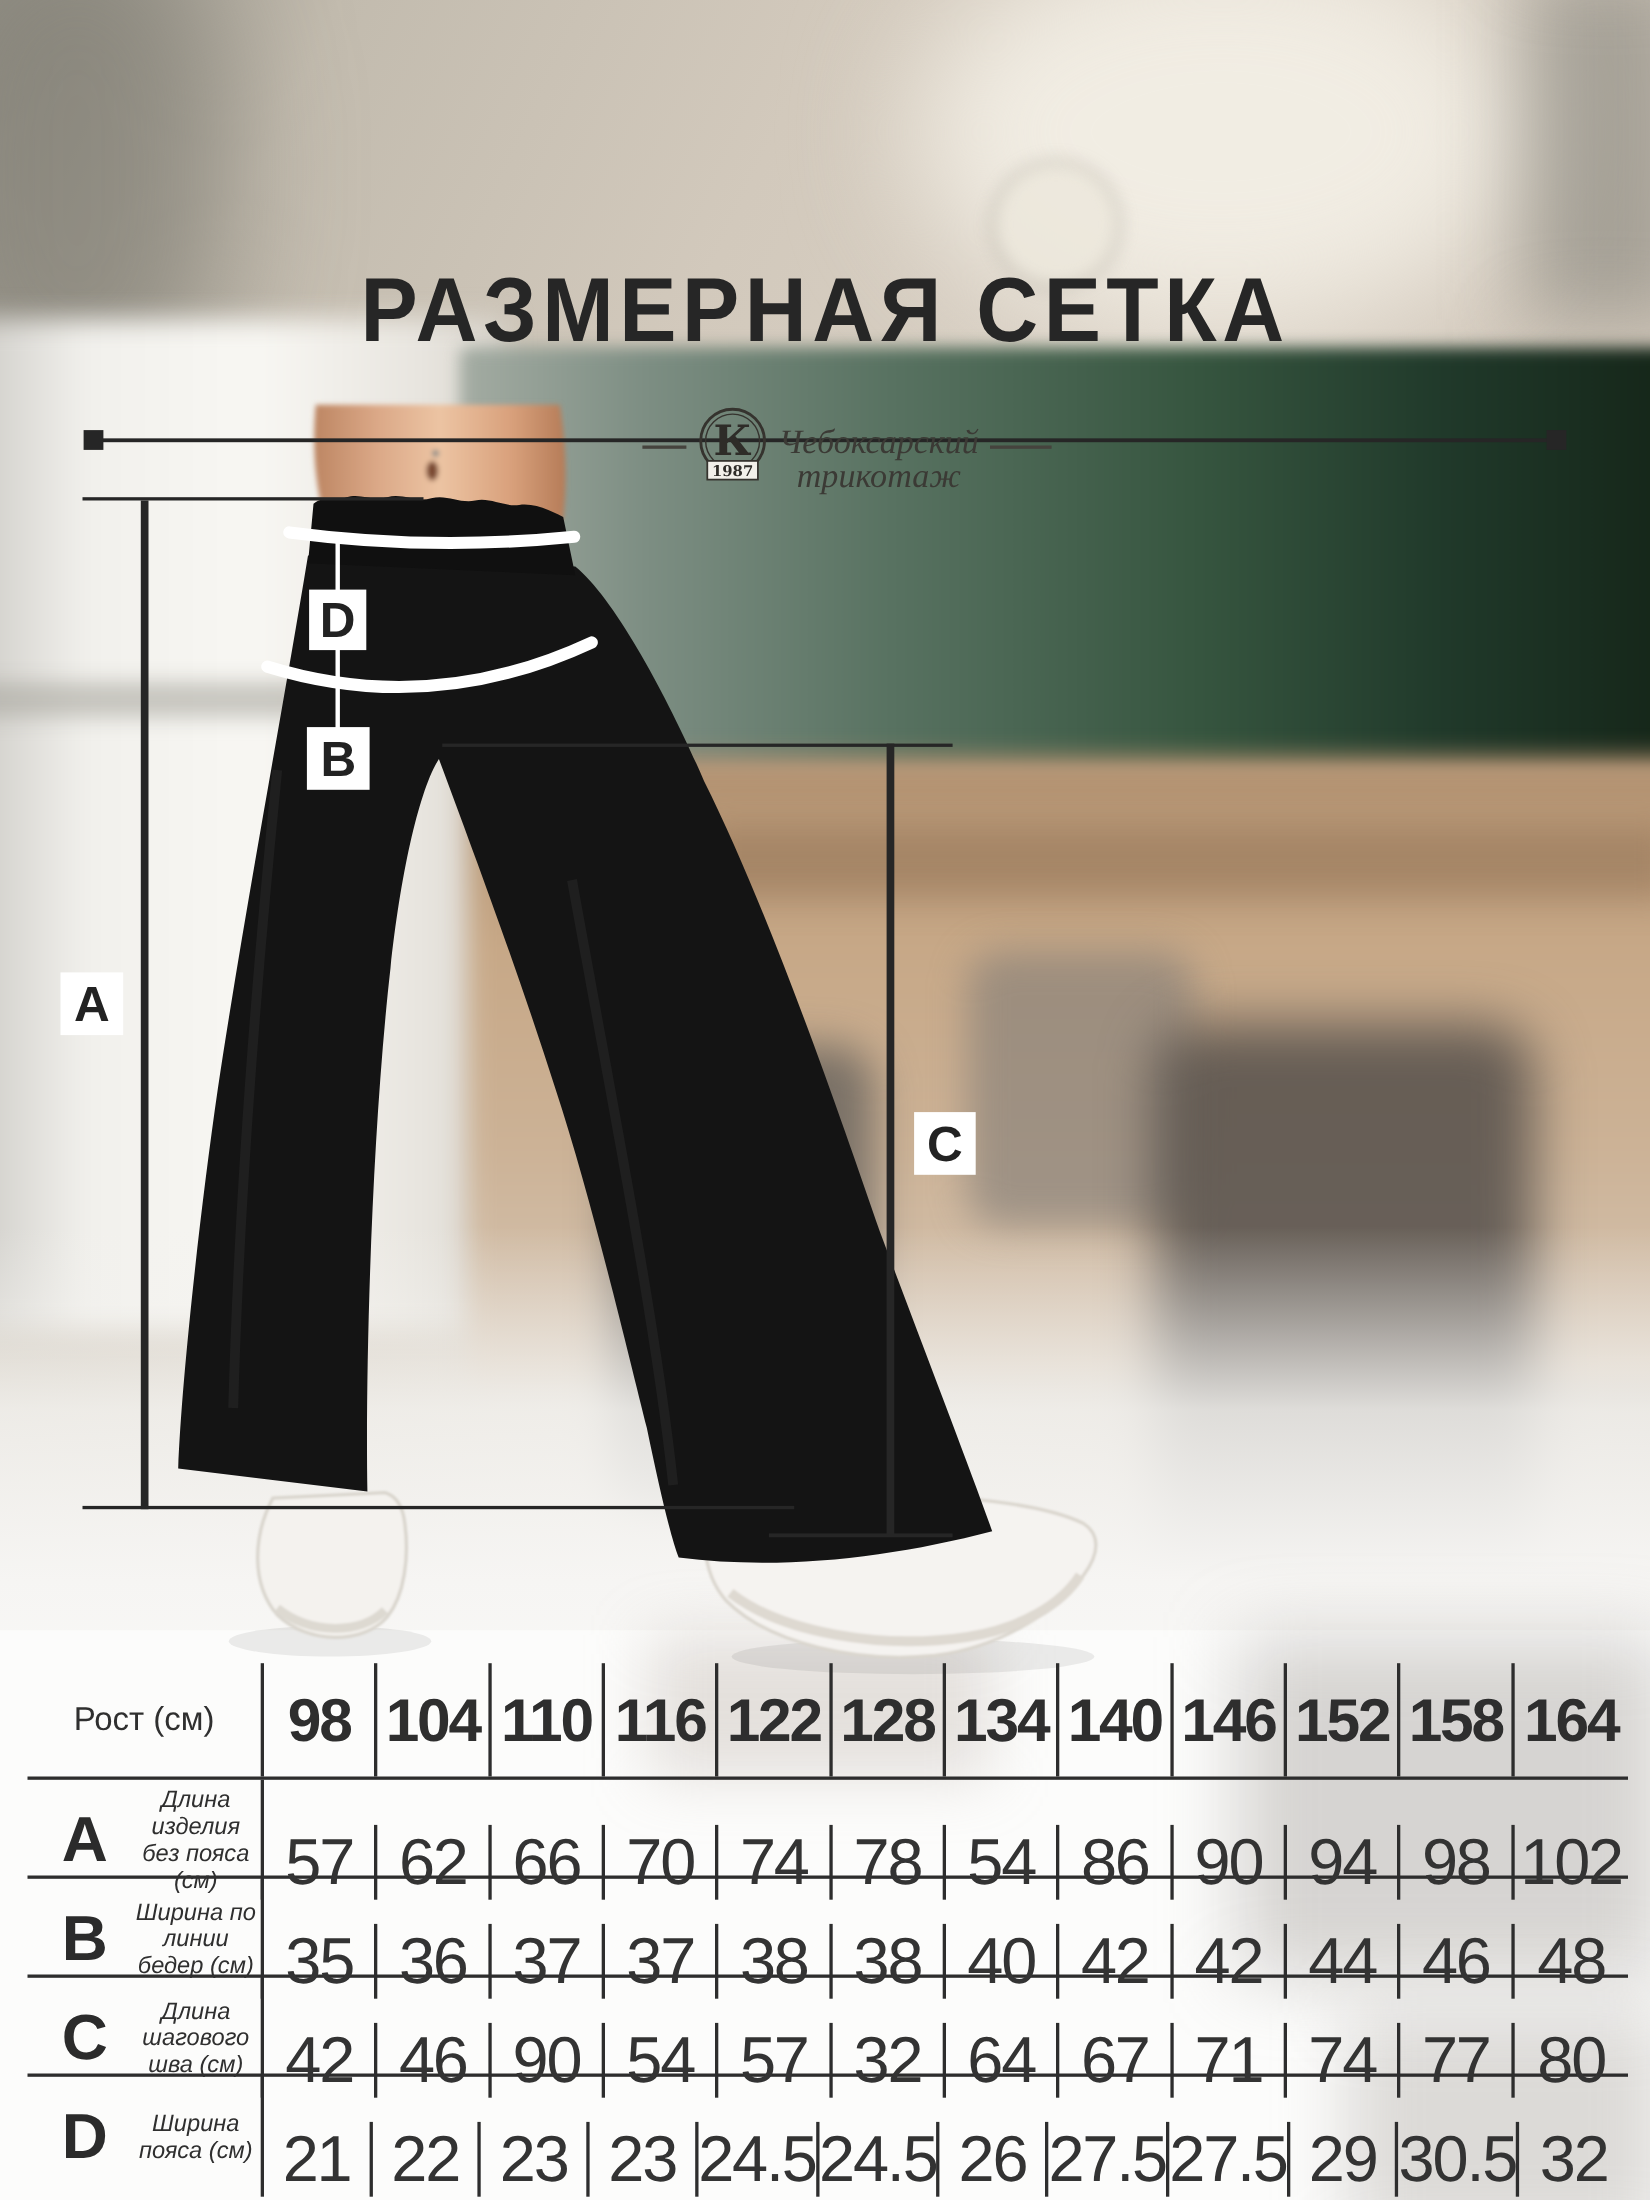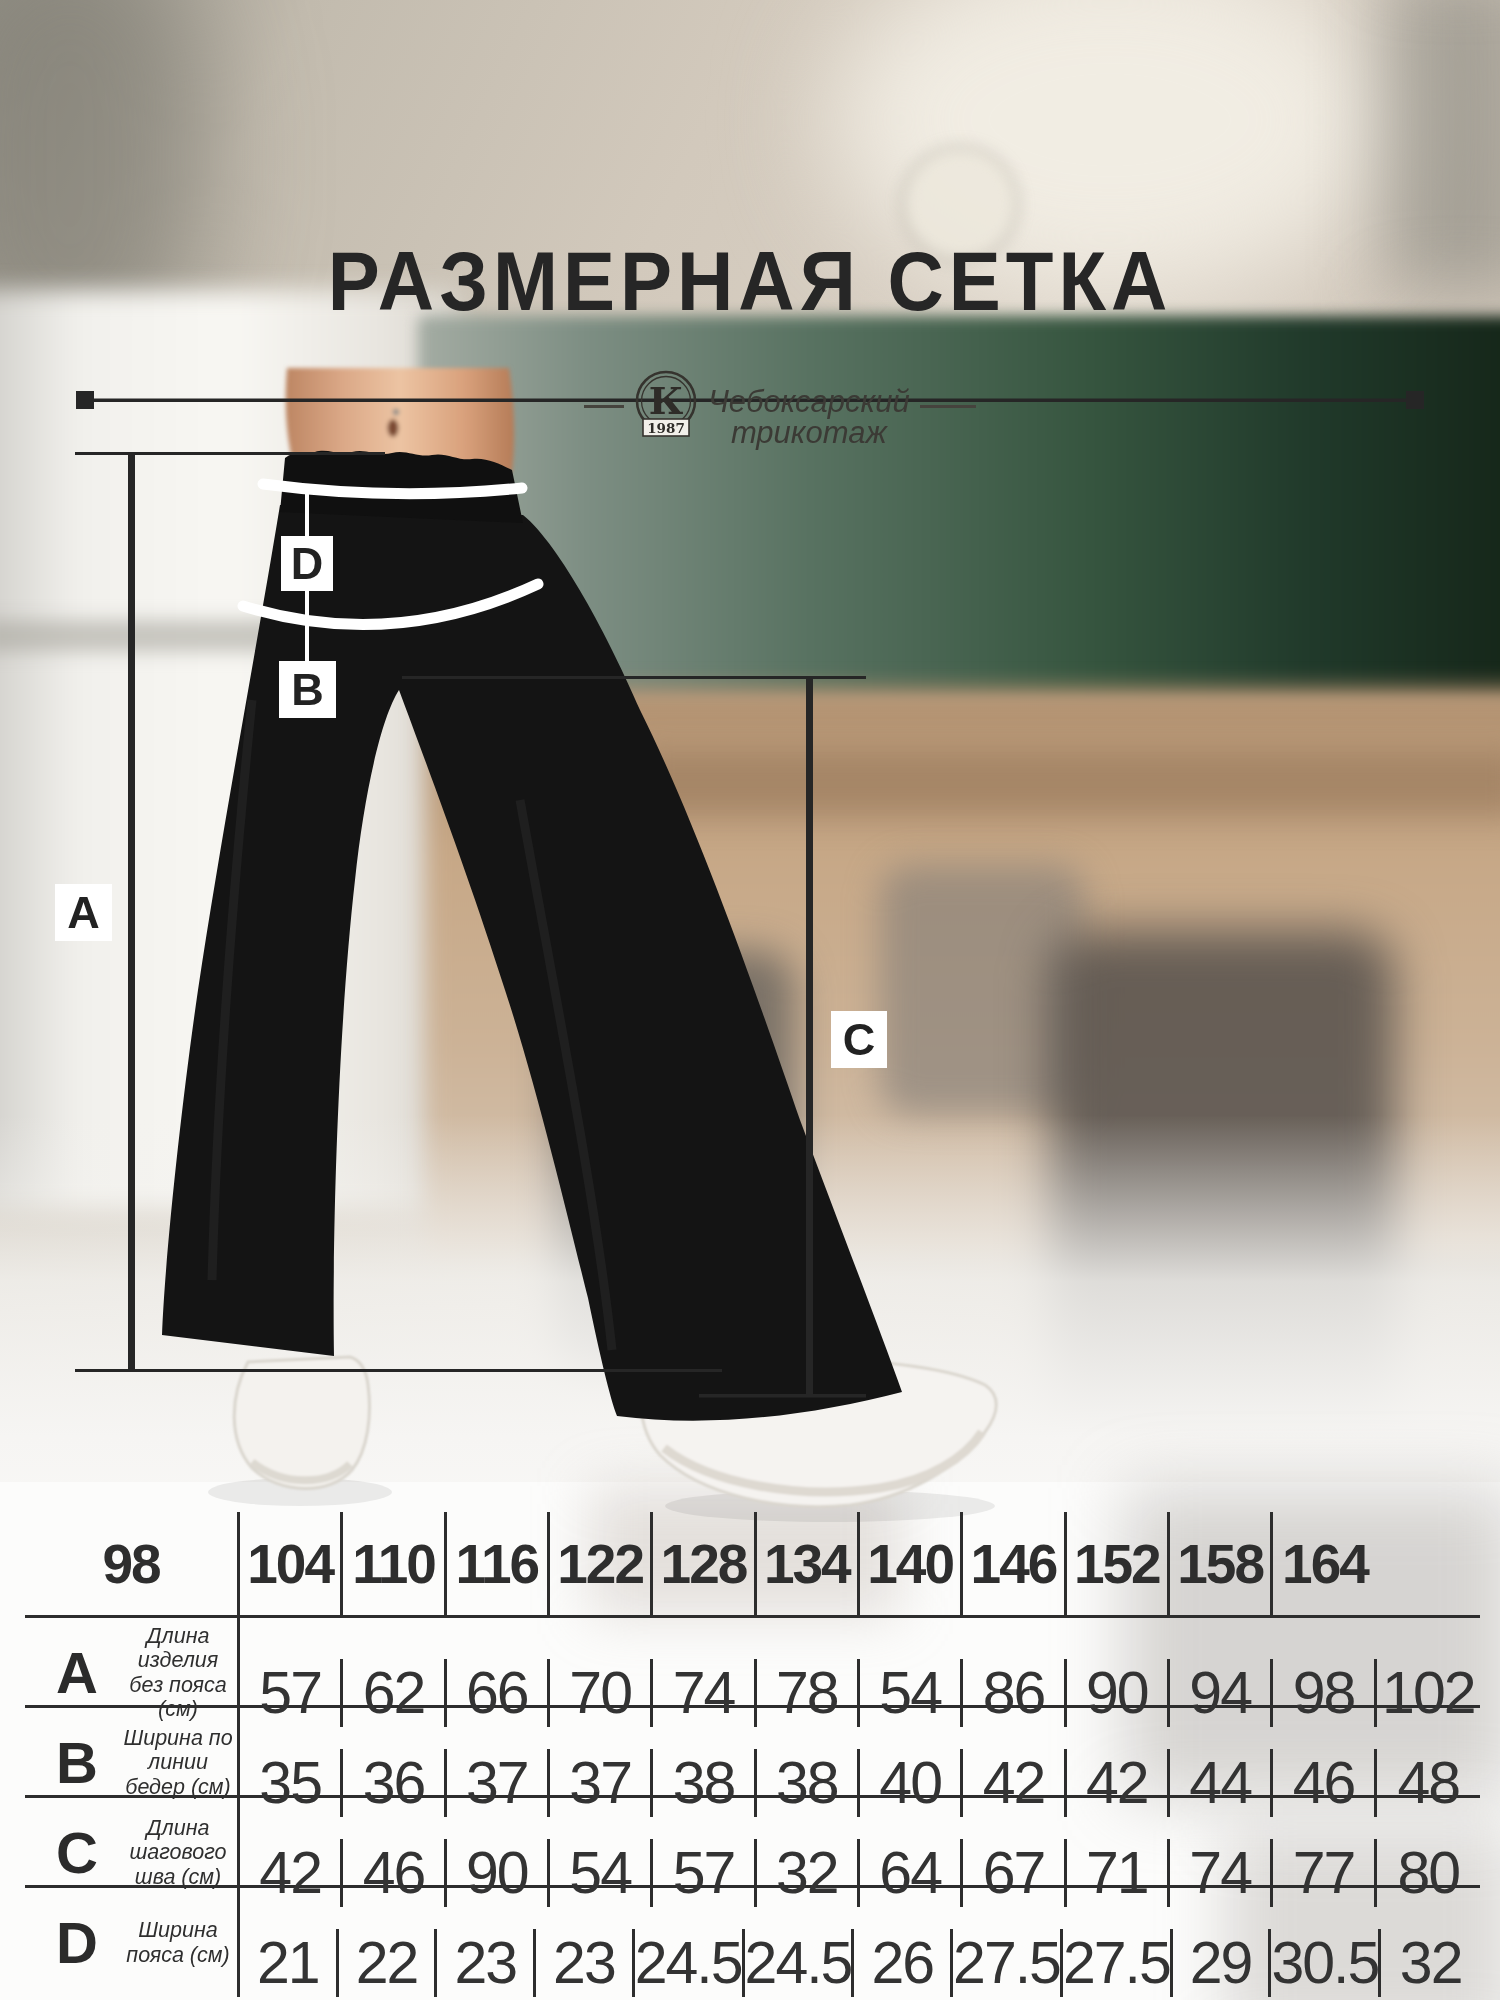--- a/index.html
+++ b/index.html
@@ -50,21 +50,21 @@
      font-size:78px;font-weight:700;letter-spacing:5px;color:#262626;
      transform:scaleY(1.06);transform-origin:top center;white-space:nowrap;}
 
   
   .logo{position:absolute;left:584px;top:360px;width:380px;height:92px;
      display:flex;align-items:center;gap:10px;color:#3a3833;}
   .logo-rule{height:3px;background:#45433d;flex:none;}
   .logo-rule.l{width:40px;}
   .logo-rule.r{width:56px;}
   .logo-emblem{flex:none;}
-  .logo-text{flex:none;text-align:center;font-family:Liberation Sans, sans-serif;
+  .logo-text{flex:none;text-align:center;font-family:Liberation Serif, serif;
      font-style:italic;font-size:31px;line-height:0.98;color:#3b3a35;margin-top:23px;}
 
   
   .mbox{position:absolute;background:#ffffff;color:#222222;font-weight:700;
      display:flex;align-items:center;justify-content:center;font-size:45px;}
   .mbox-a{left:55px;top:884px;width:57px;height:57px;}
   .mbox-b{left:279px;top:661px;width:57px;height:57px;}
   .mbox-c{left:831px;top:1011px;width:56px;height:57px;}
   .mbox-d{left:281px;top:536px;width:52px;height:55px;}
 
@@ -202,20 +202,21 @@
   </div>
 
   <div class="mbox mbox-a">A</div>
   <div class="mbox mbox-d">D</div>
   <div class="mbox mbox-b">B</div>
   <div class="mbox mbox-c">C</div>
 
   <div class="table">
 
     <div class="trow thead-row hline">
+      <div class="cell hlabel sep">Рост (см)</div>
       <div class="cell hnum sep">98</div>
       <div class="cell hnum sep">104</div>
       <div class="cell hnum sep">110</div>
       <div class="cell hnum sep">116</div>
       <div class="cell hnum sep">122</div>
       <div class="cell hnum sep">128</div>
       <div class="cell hnum sep">134</div>
       <div class="cell hnum sep">140</div>
       <div class="cell hnum sep">146</div>
       <div class="cell hnum sep">152</div>

